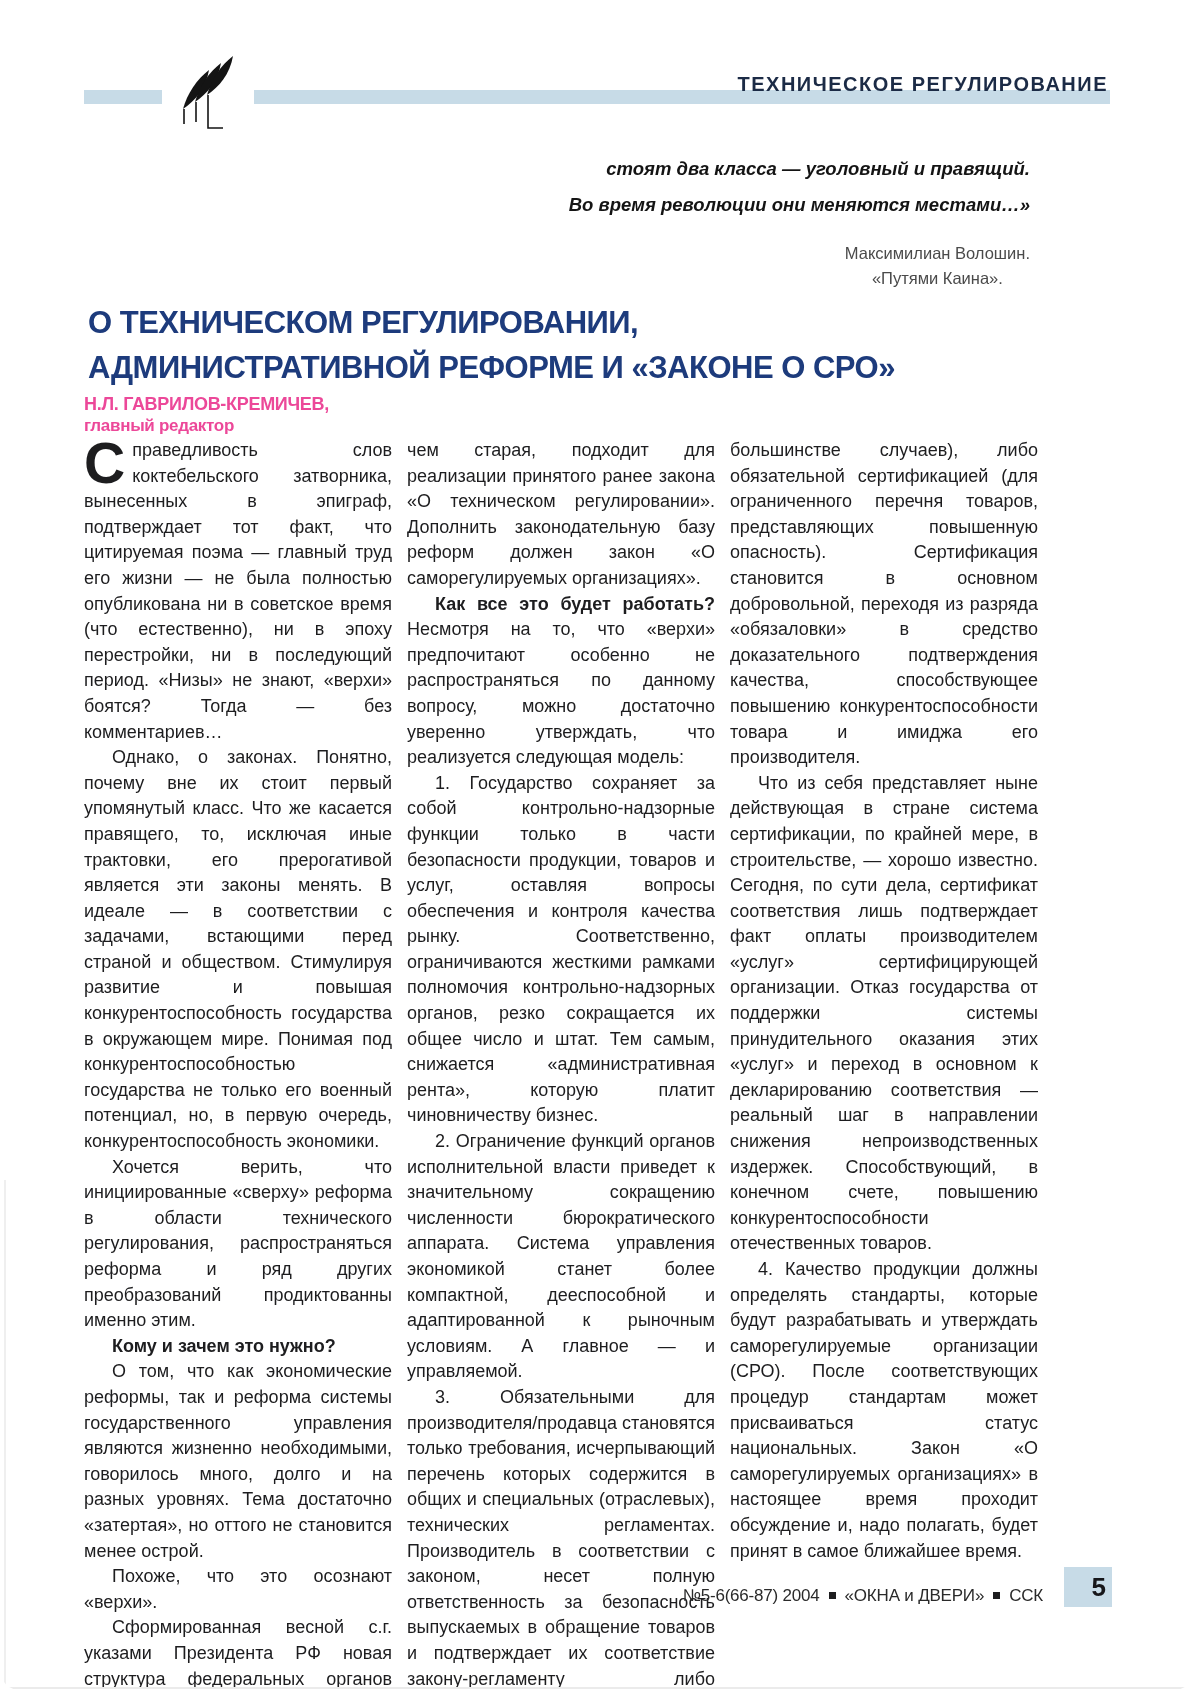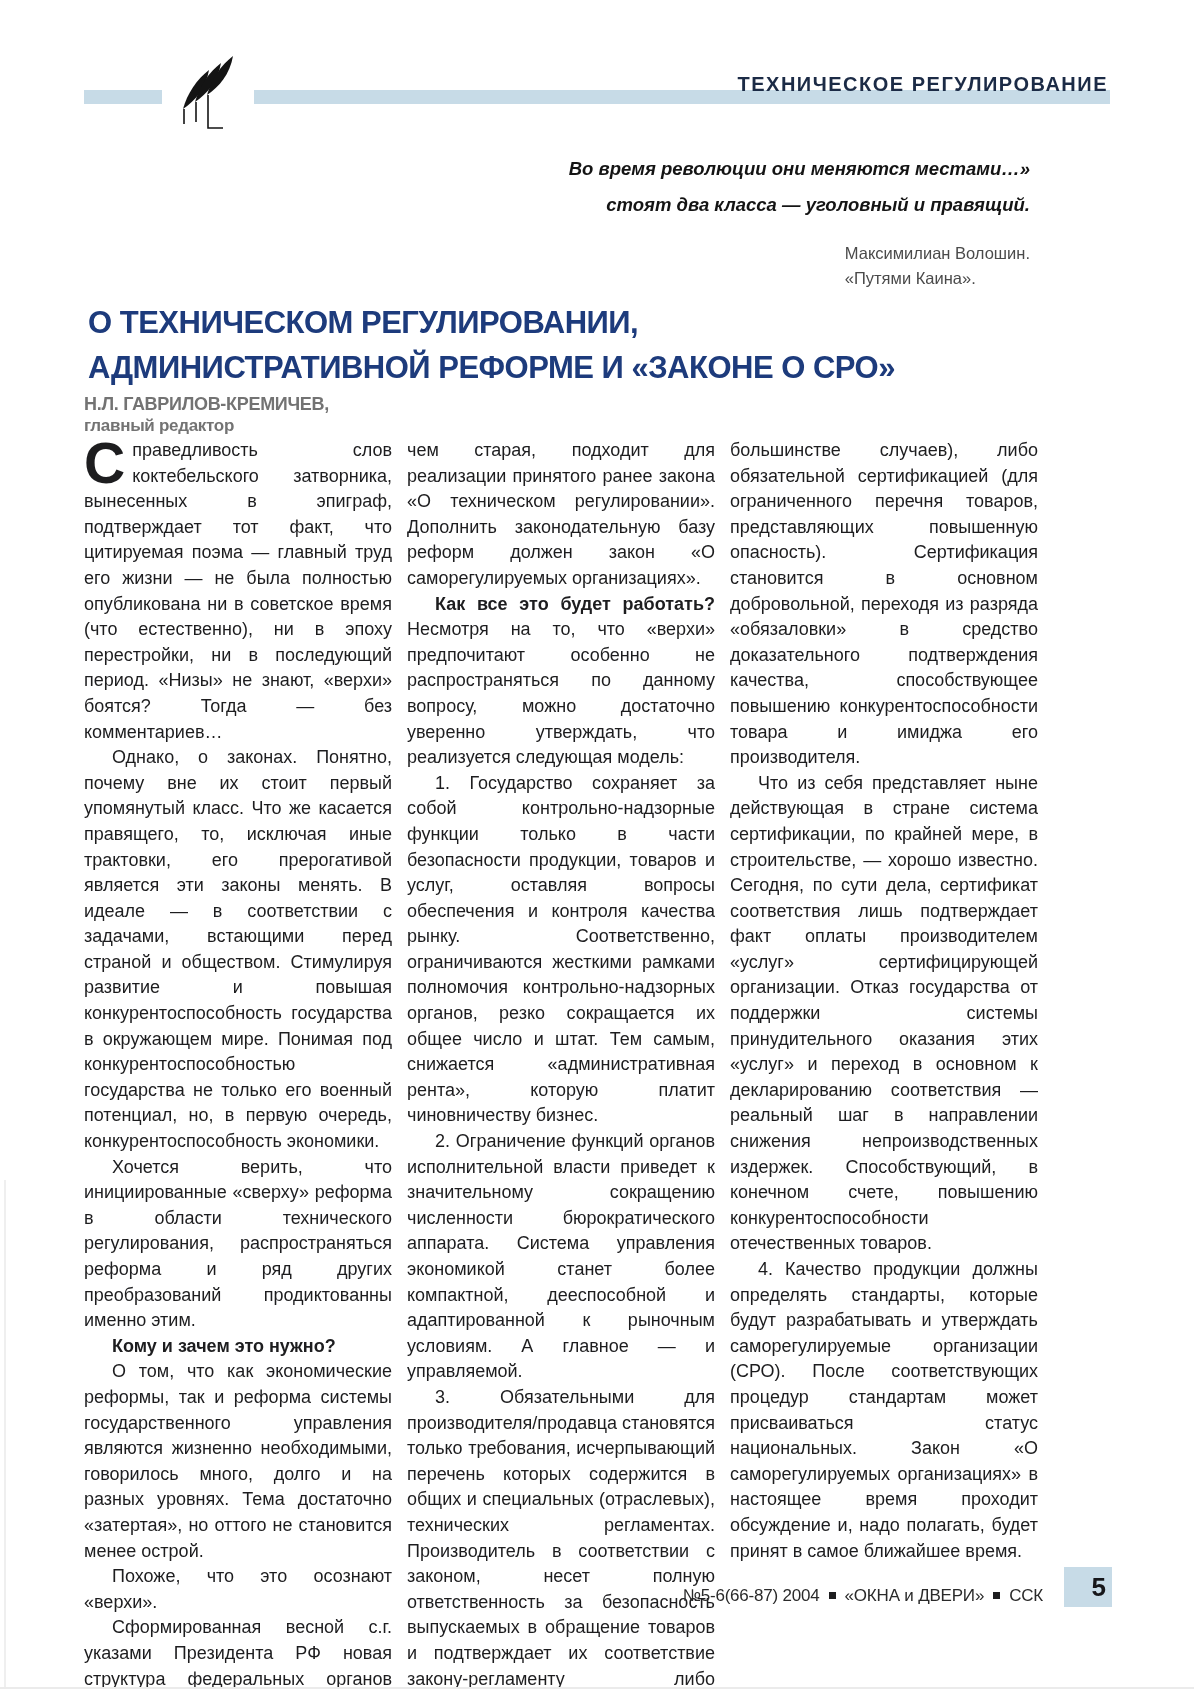--- a/index.html
+++ b/index.html
@@ -3,20 +3,21 @@
 <meta charset="utf-8">
 <style>
   html,body{margin:0;padding:0;background:#ffffff;}
   .page{
     position:relative;
     width:1194px;height:1690px;
     background:#ffffff;
     font-family:"Liberation Sans", sans-serif;
     color:#1d1d1f;
     overflow:hidden;
+    border-radius:20px;
   }
   
   .header-bar{
     position:absolute;left:84px;top:90px;width:1026px;height:14px;
     background:#c7dbe7;
   }
   .logo-box{
     position:absolute;left:162px;top:56px;width:92px;height:74px;
     background:#ffffff;
     display:flex;align-items:flex-start;justify-content:center;
@@ -27,31 +28,31 @@
     color:#1c2b46;white-space:nowrap;
   }
   
   .epigraph{
     position:absolute;top:151px;right:164px;
     text-align:right;font-size:18.5px;font-weight:700;font-style:italic;
     line-height:36px;color:#141414;white-space:nowrap;
   }
   .attribution{
     position:absolute;top:241px;right:164px;
-    text-align:left;font-size:16.5px;font-weight:400;
+    text-align:center;font-size:16.5px;font-weight:400;
     line-height:25px;color:#4a4a4a;white-space:nowrap;
   }
   
   .article-title{
     position:absolute;left:84px;top:296px;margin:4px;
     font-size:31px;font-weight:700;line-height:45px;
     letter-spacing:-0.5px;color:#1d3b7c;white-space:nowrap;
   }
   .author{
-    position:absolute;left:84px;top:393px;color:#737373;
+    position:absolute;left:84px;top:393px;color:#ec4899;
   }
   .author .name{font-size:18px;font-weight:700;line-height:22px;letter-spacing:-0.3px;}
   .author .role{font-size:17px;font-weight:700;line-height:22px;letter-spacing:-0.3px;}
   
   .columns{
     position:absolute;left:84px;top:438px;width:956px;
     display:flex;gap:15px;
   }
   .col{width:308px;flex:0 0 308px;
     font-size:18px;line-height:25.6px;text-align:justify;color:#1d1d1f;}
@@ -99,22 +100,22 @@
       <g stroke="#141414" stroke-width="1.6" fill="none">
         <path d="M9,53 L9,68"></path>
         <path d="M21,46 L21,66"></path>
         <path d="M33,39 L33,72 L48,72"></path>
       </g>
     </svg>
   </div>
   <div class="section-label">ТЕХНИЧЕСКОЕ РЕГУЛИРОВАНИЕ</div>
 
   <div class="epigraph">
+    <div>стоят два класса — уголовный и правящий.</div>
     <div>Во время революции они меняются местами…»</div>
-    <div>стоят два класса — уголовный и правящий.</div>
   </div>
   <div class="attribution">
     <div>Максимилиан Волошин.</div>
     <div>«Путями Каина».</div>
   </div>
 
   <h1 class="article-title">
     <div>О ТЕХНИЧЕСКОМ РЕГУЛИРОВАНИИ,</div>
     <div>АДМИНИСТРАТИВНОЙ РЕФОРМЕ И «ЗАКОНЕ О СРО»</div>
   </h1>

